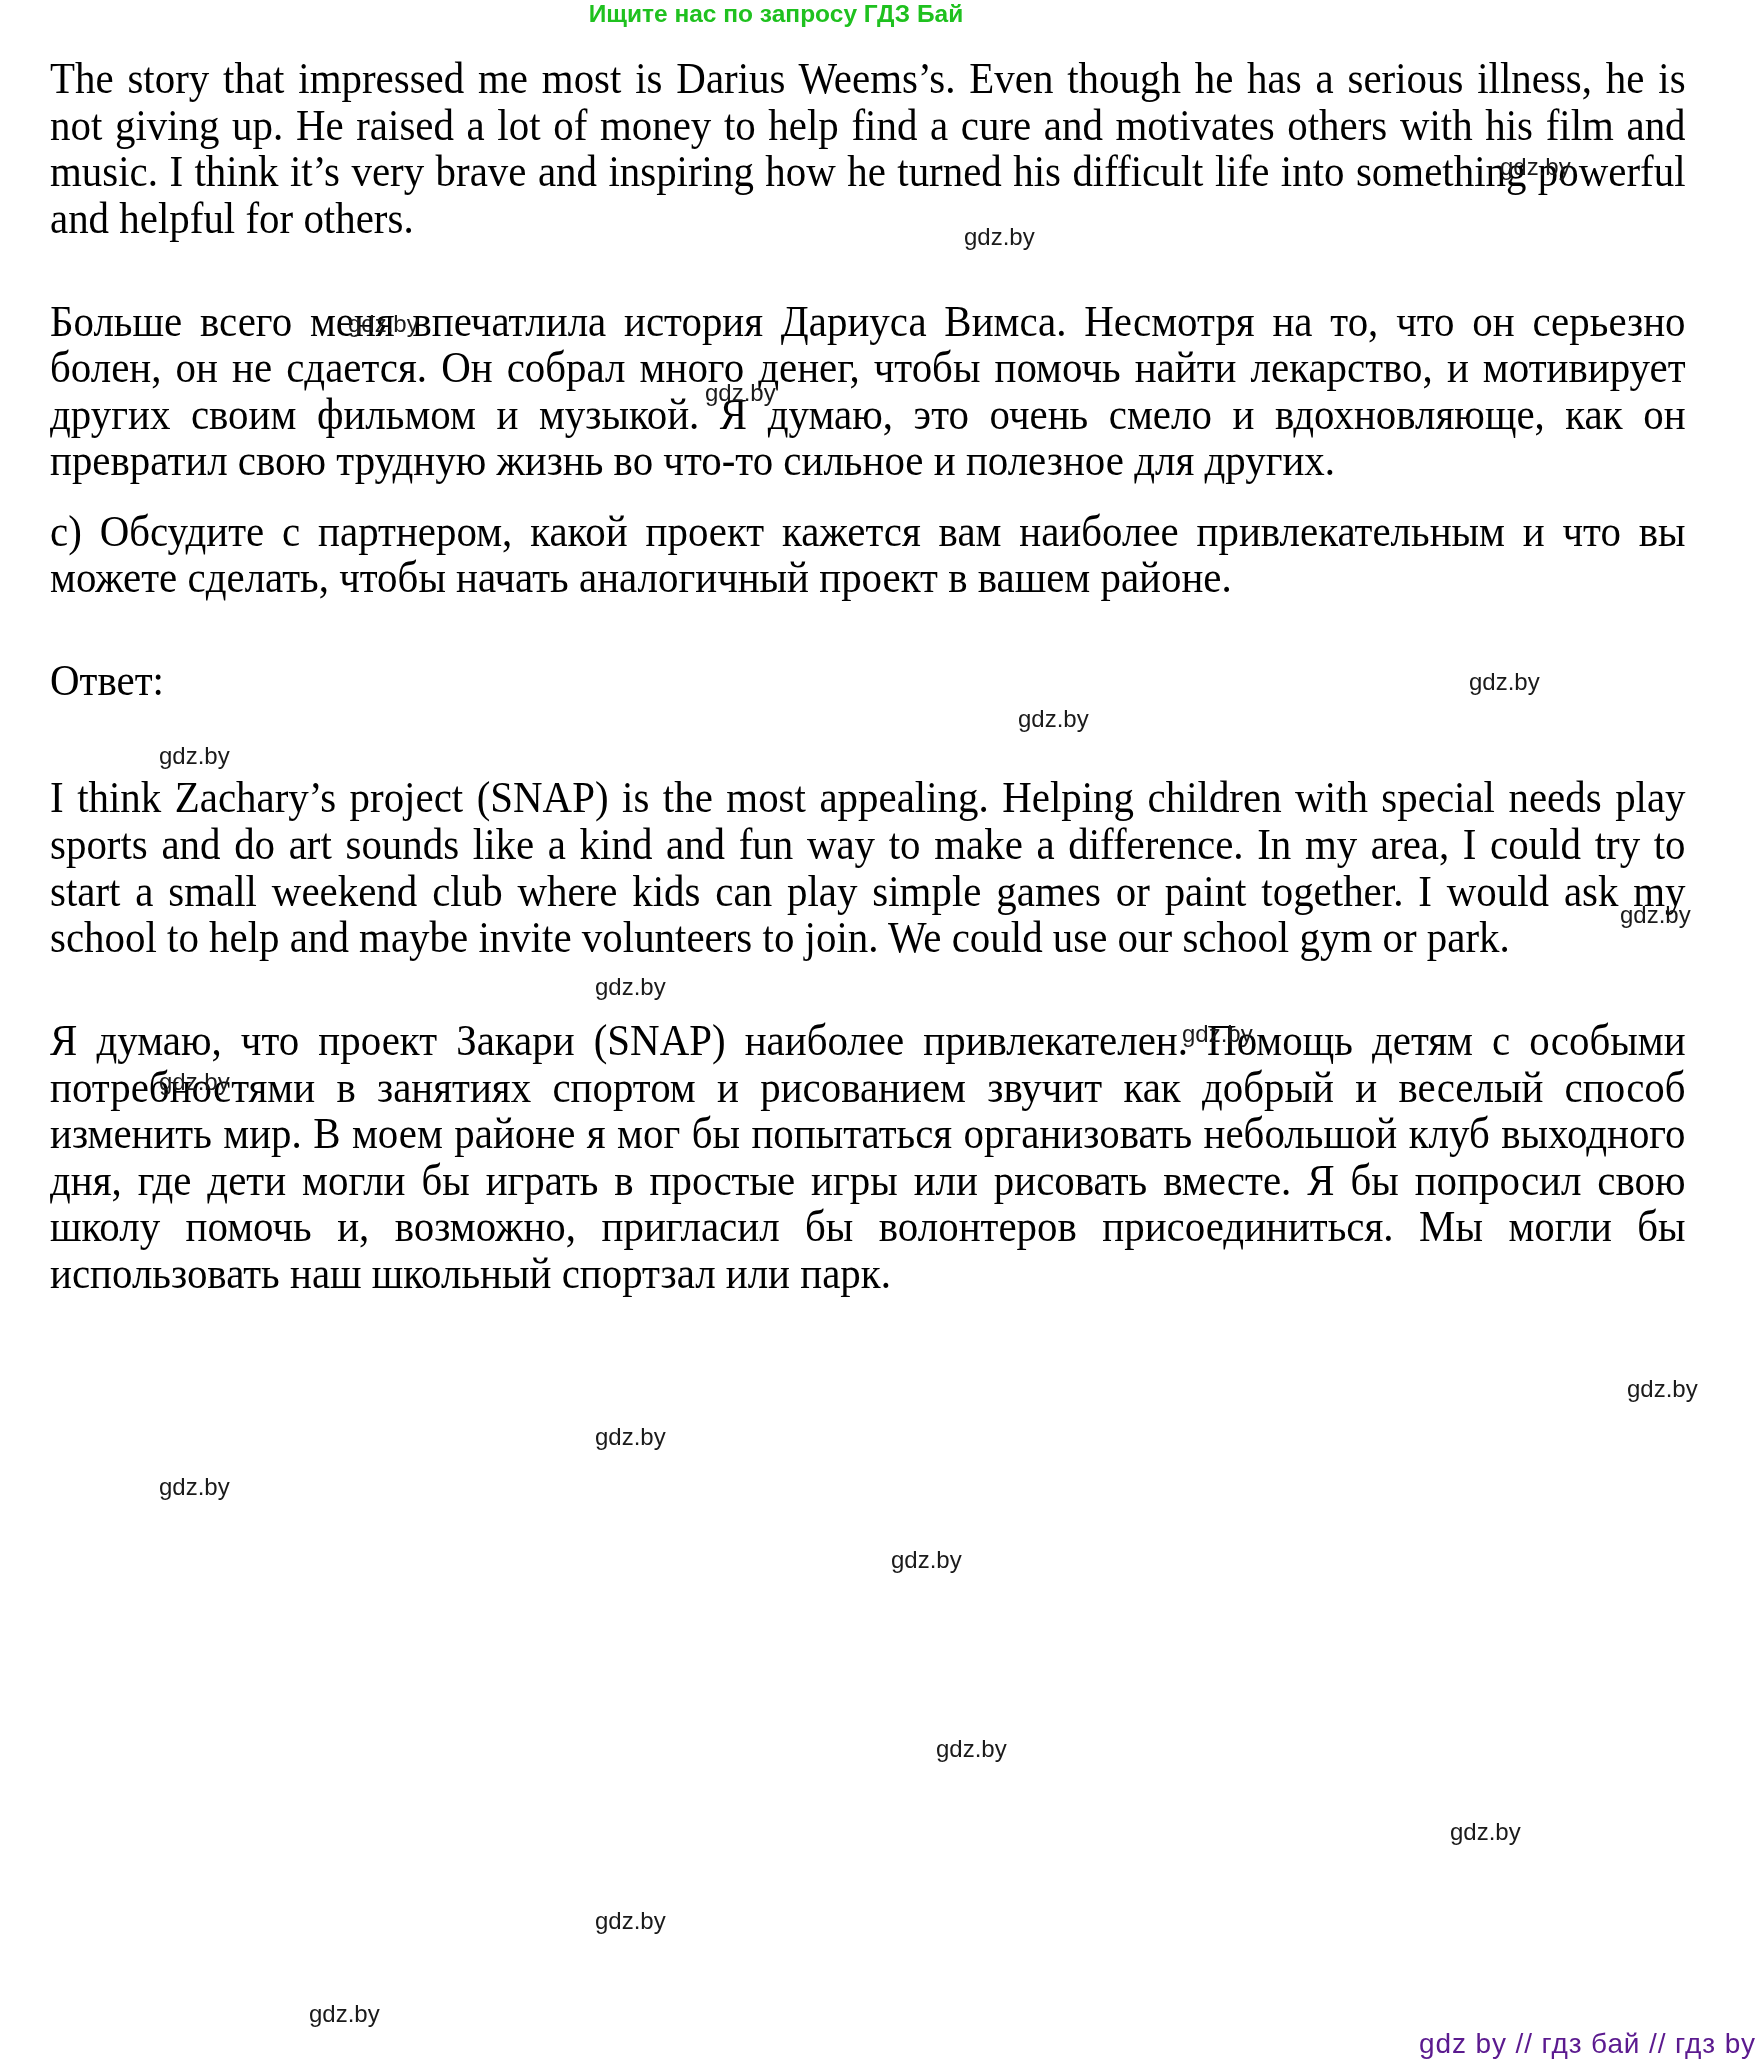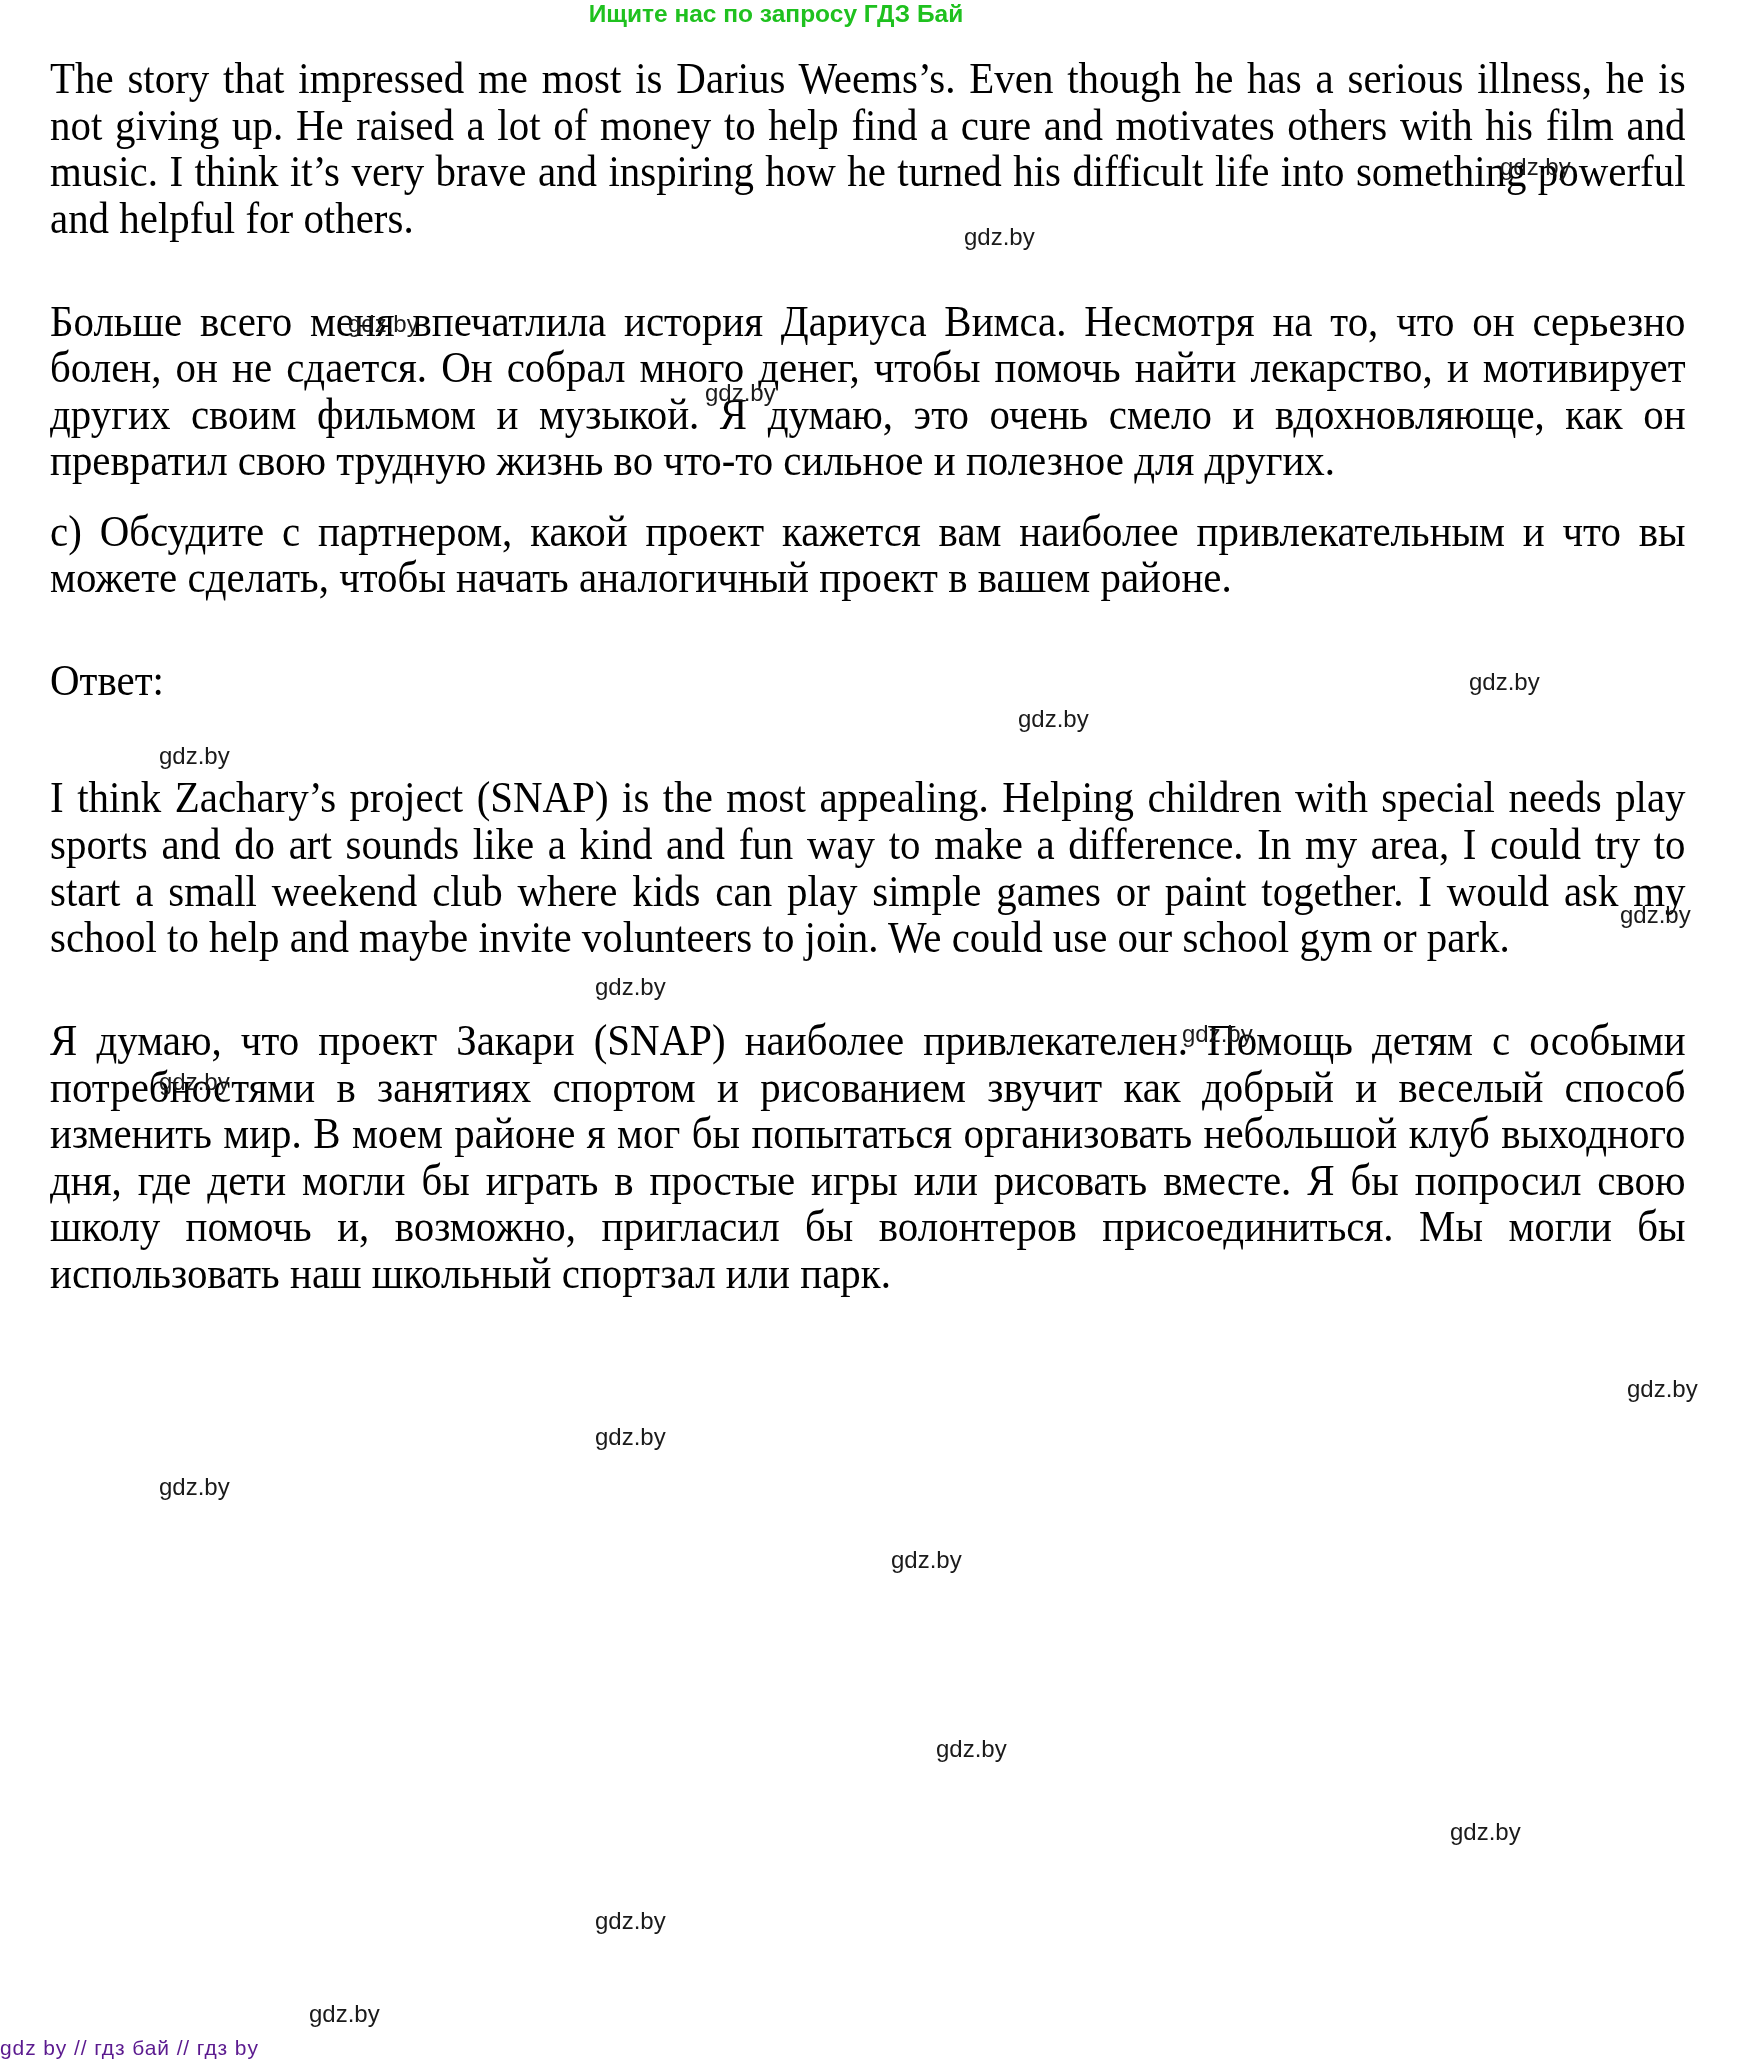--- a/index.html
+++ b/index.html
@@ -76,23 +76,23 @@
     white-space: nowrap;
     pointer-events: none;
     font-weight: 400;
   }
   
   .footer {
     position: absolute;
     left: 0;
     bottom: 7.3px;
     width: 1756px;
-    text-align: left;
+    text-align: right;
     font-family: "Liberation Sans", "DejaVu Sans", sans-serif;
-    font-size: 21px;
+    font-size: 28px;
     color: #5b1a8f;
     letter-spacing: 0.9px;
     white-space: nowrap;
   }
 </style>
 </head>
 <body>
 
 <div id="page">
 

